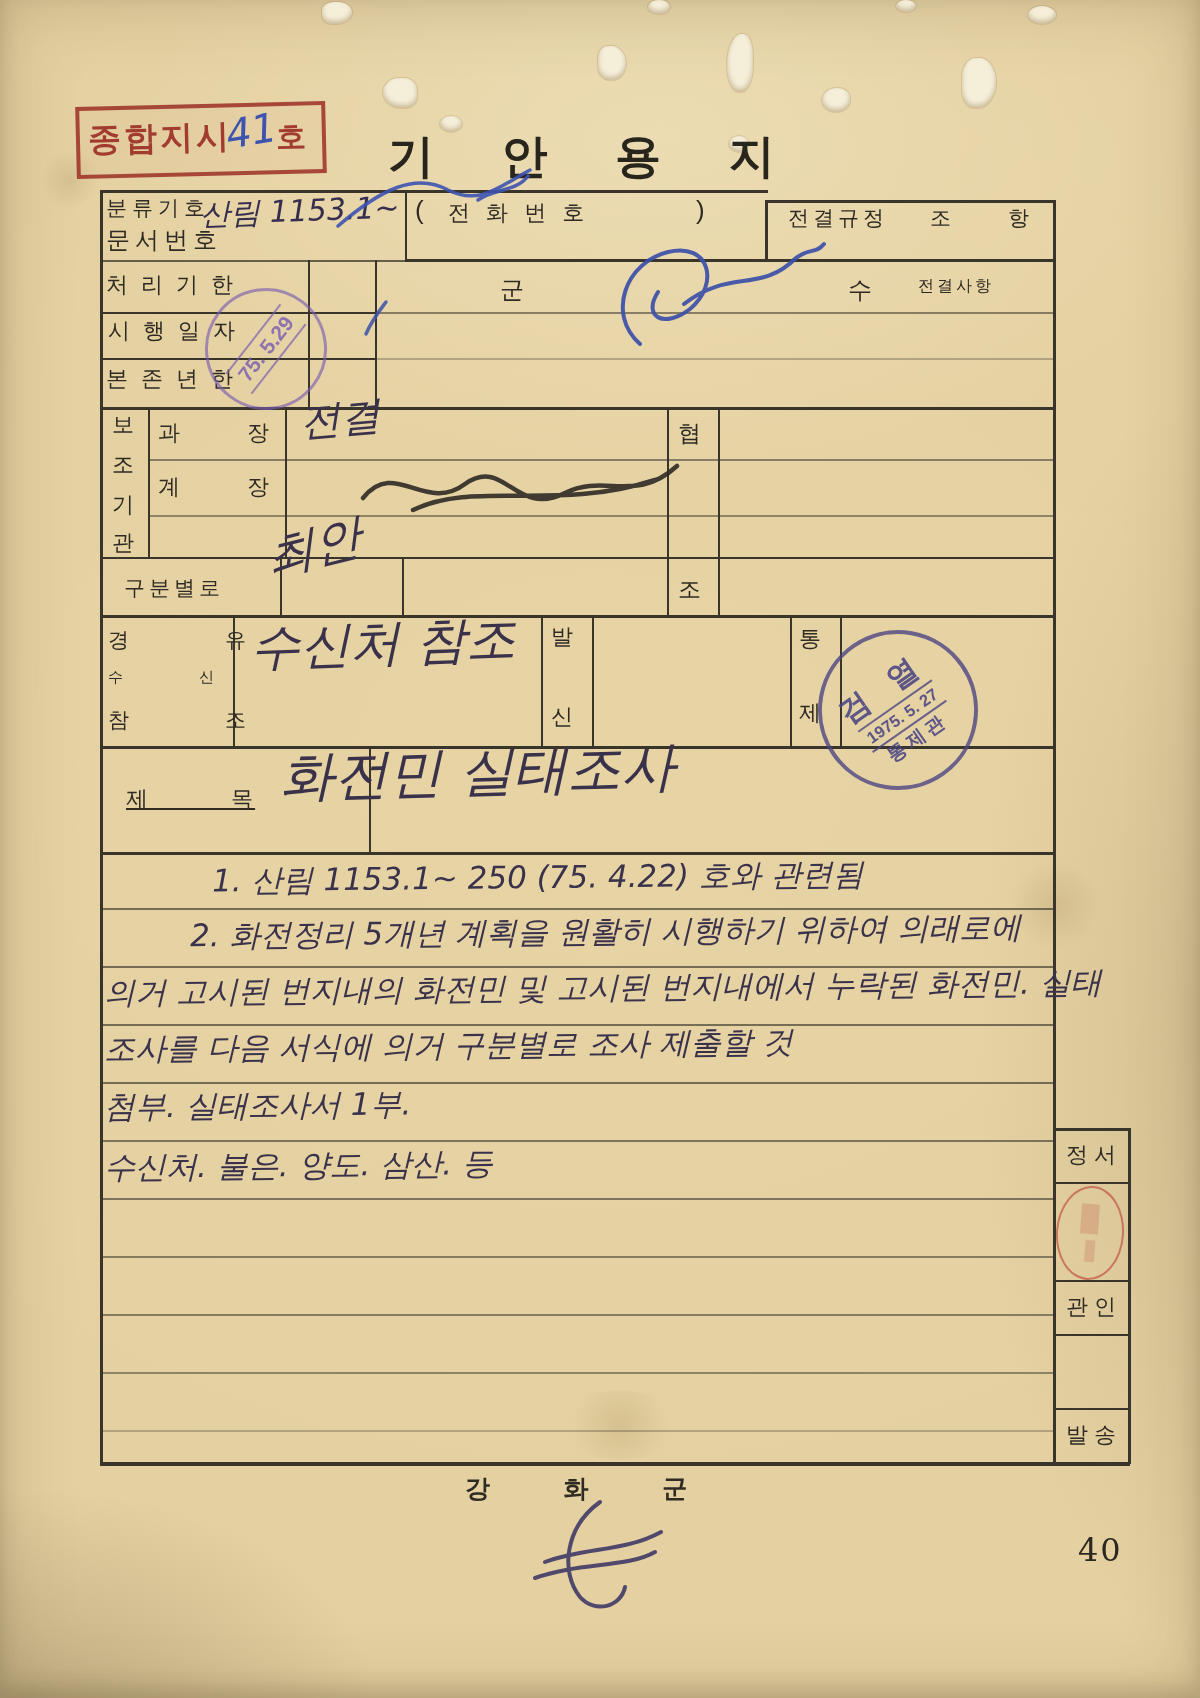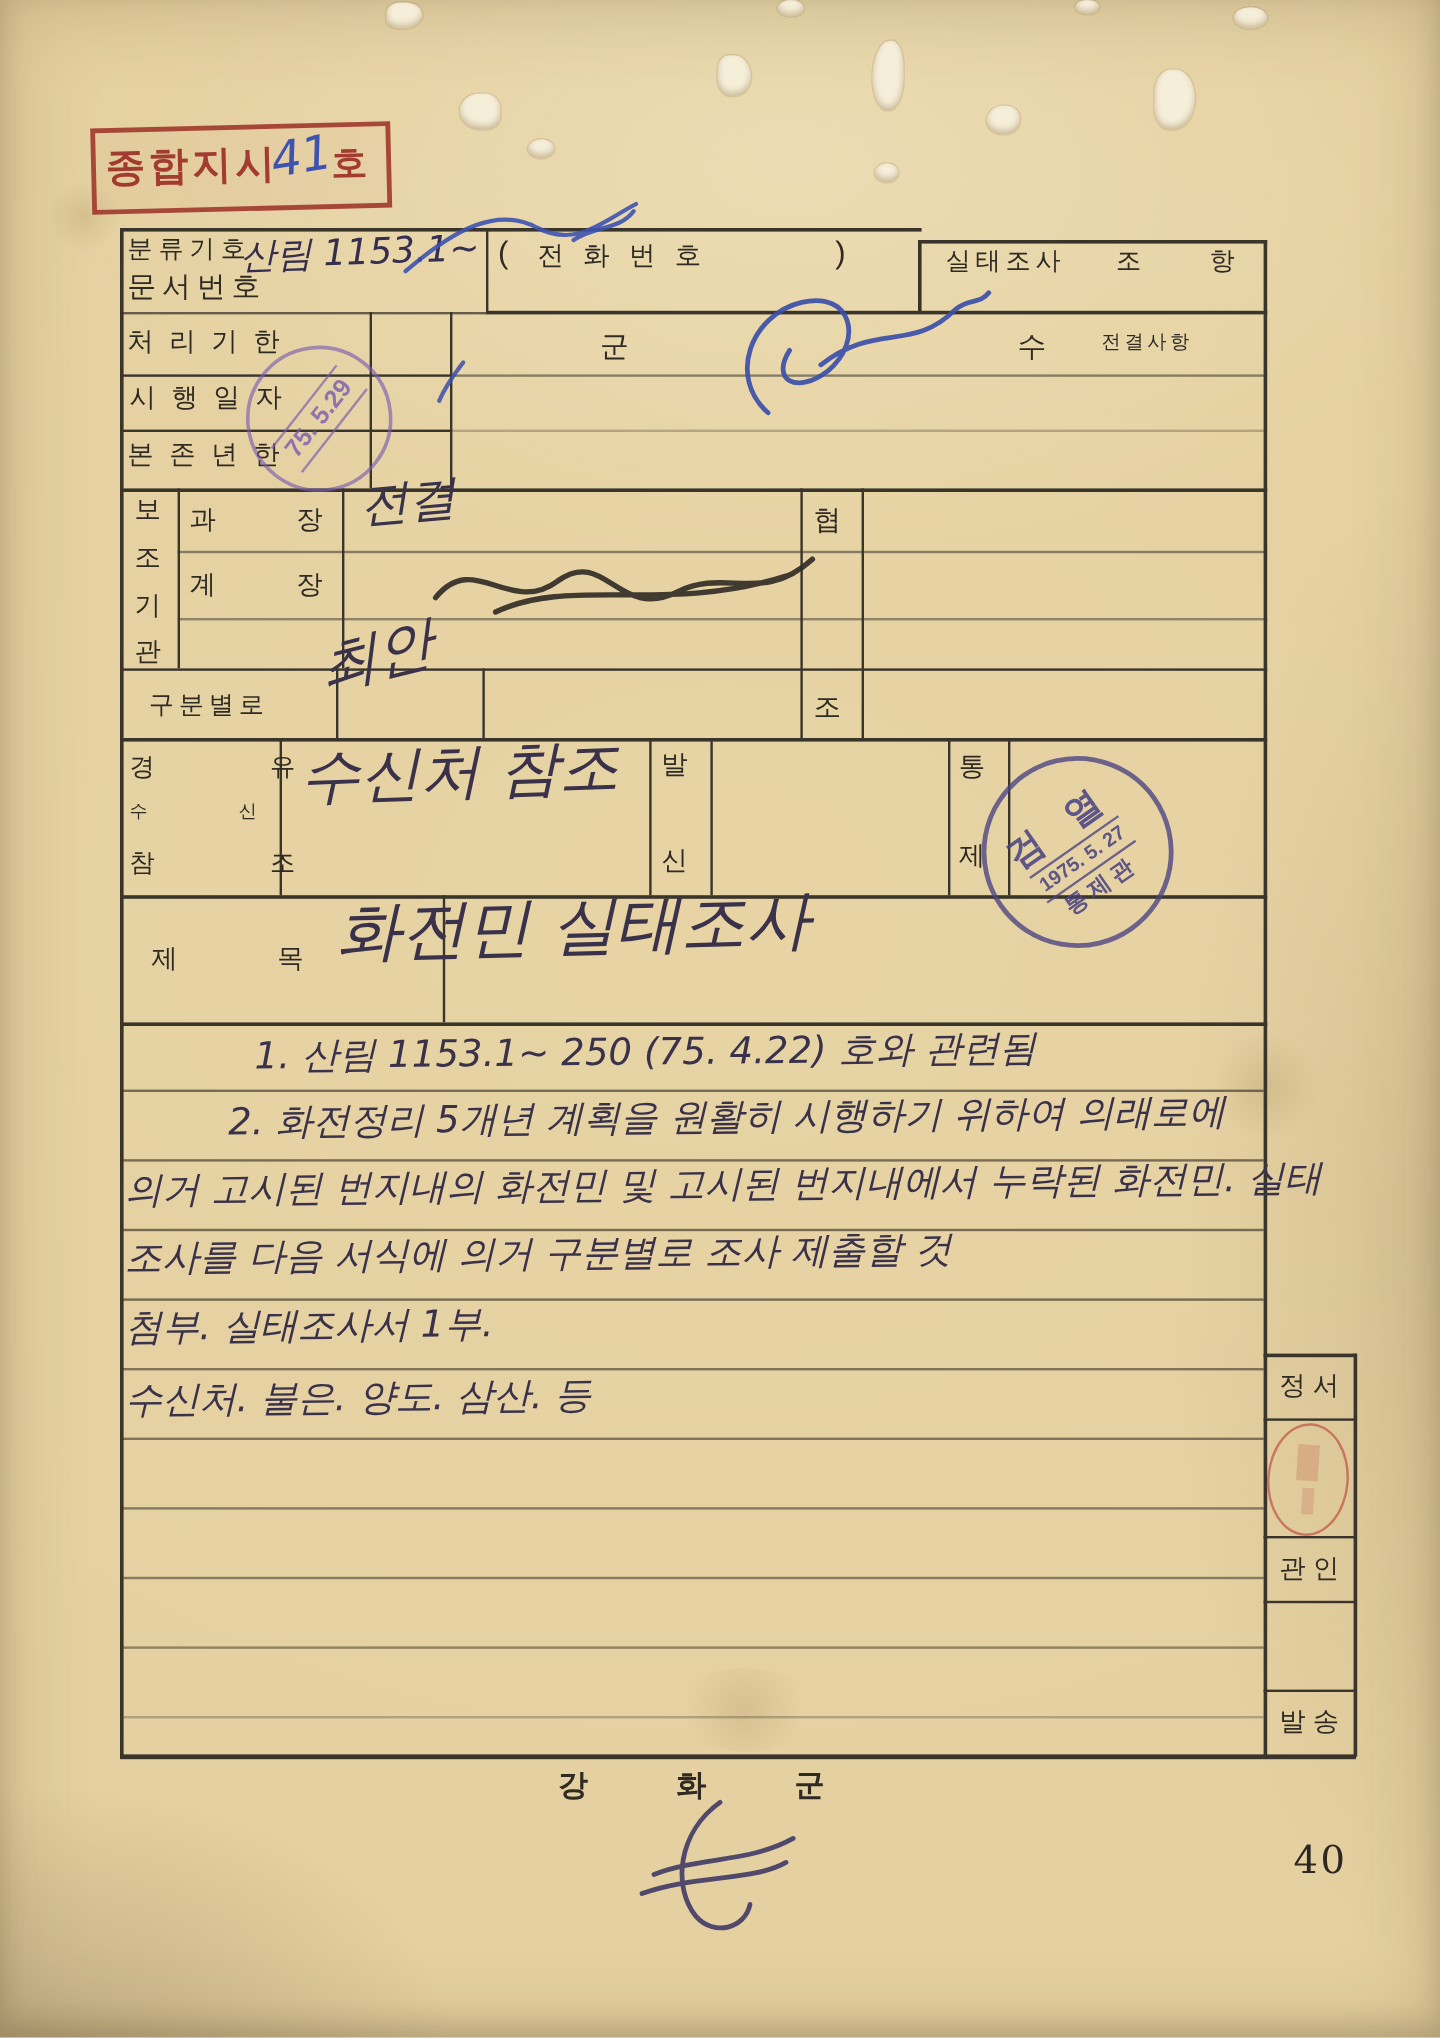--- a/index.html
+++ b/index.html
@@ -65,20 +65,21 @@
   <div class="stain" style="left:40px;top:150px;width:60px;height:60px;"></div>
   <div class="stain" style="left:1010px;top:860px;width:90px;height:90px;"></div>
   <div class="stain" style="left:560px;top:1390px;width:120px;height:70px;"></div>
 
   <div class="stamp-red">
     <span class="lbl" style="left:8px;top:10px;font-size:33px;font-weight:bold;color:rgba(156,47,38,.92);letter-spacing:3px;">종합지시</span>
     <span class="hw" style="left:146px;top:2px;font-size:40px;color:#3d53b0;transform:rotate(-8deg);">41</span>
     <span class="lbl" style="left:196px;top:14px;font-size:30px;font-weight:bold;color:rgba(156,47,38,.92);">호</span>
   </div>
 
+  <div class="lbl" style="left:388px;top:130px;font-size:46px;font-weight:bold;letter-spacing:14px;color:#28251d;">기  안  용  지</div>
 
   <div class="vl" style="left:100px;top:190px;width:3px;height:1274px;"></div>
   <div class="vl" style="left:1053px;top:200px;width:3px;height:1264px;"></div>
 
   <div class="hl" style="left:100px;top:190px;width:668px;height:3px;"></div>
   <div class="hl" style="left:765px;top:200px;width:291px;height:3px;"></div>
   <div class="hl" style="left:100px;top:260px;width:305px;height:2px;opacity:.75;"></div>
   <div class="hl" style="left:405px;top:259px;width:651px;height:3px;"></div>
 
   <div class="vl" style="left:405px;top:190px;width:2px;height:70px;"></div>
@@ -131,21 +132,21 @@
   <div class="hl" style="left:1053px;top:1182px;width:77px;height:2px;"></div>
   <div class="hl" style="left:1053px;top:1280px;width:77px;height:2px;"></div>
   <div class="hl" style="left:1053px;top:1334px;width:77px;height:2px;"></div>
   <div class="hl" style="left:1053px;top:1408px;width:77px;height:2px;"></div>
 
   <div class="lbl" style="left:106px;top:196px;font-size:21px;letter-spacing:5px;">분류기호</div>
   <div class="lbl" style="left:106px;top:226px;font-size:24px;letter-spacing:5px;">문서번호</div>
   <div class="lbl" style="left:415px;top:196px;font-size:26px;">(</div>
   <div class="lbl" style="left:448px;top:200px;font-size:22px;letter-spacing:5px;">전 화 번 호</div>
   <div class="lbl" style="left:696px;top:196px;font-size:26px;">)</div>
-  <div class="lbl" style="left:788px;top:206px;font-size:21px;letter-spacing:4px;">실태조사</div>
+  <div class="lbl" style="left:788px;top:206px;font-size:21px;letter-spacing:4px;">전결규정</div>
   <div class="lbl" style="left:930px;top:206px;font-size:21px;">조</div>
   <div class="lbl" style="left:1008px;top:206px;font-size:21px;">항</div>
   <div class="lbl" style="left:918px;top:231px;font-size:16px;letter-spacing:3px;margin-top:46px;">전결사항</div>
 
   <div class="lbl" style="left:106px;top:272px;font-size:22px;letter-spacing:13px;">처리기한</div>
   <div class="lbl" style="left:108px;top:318px;font-size:22px;letter-spacing:13px;">시행일자</div>
   <div class="lbl" style="left:106px;top:366px;font-size:22px;letter-spacing:13px;">본존년한</div>
 
   <div class="lbl" style="left:500px;top:276px;font-size:24px;">군</div>
   <div class="lbl" style="left:848px;top:276px;font-size:24px;">수</div>
@@ -162,21 +163,21 @@
   <div class="lbl" style="left:124px;top:576px;font-size:21px;letter-spacing:4px;">구분별로</div>
 
   <div class="lbl" style="left:108px;top:628px;font-size:21px;">경            유</div>
   <div class="lbl" style="left:108px;top:668px;font-size:15px;">수            신</div>
   <div class="lbl" style="left:108px;top:708px;font-size:21px;">참            조</div>
   <div class="lbl" style="left:551px;top:624px;font-size:22px;">발</div>
   <div class="lbl" style="left:551px;top:704px;font-size:22px;">신</div>
   <div class="lbl" style="left:799px;top:626px;font-size:22px;">통</div>
   <div class="lbl" style="left:799px;top:700px;font-size:22px;">제</div>
 
-  <div class="lbl" style="left:126px;top:786px;font-size:22px;">제          목</div>
+  <div class="lbl" style="left:126px;top:786px;font-size:22px;text-decoration:underline;">제          목</div>
 
   <div class="lbl" style="left:1066px;top:1142px;font-size:22px;letter-spacing:6px;">정서</div>
   <div class="lbl" style="left:1066px;top:1294px;font-size:22px;letter-spacing:6px;">관인</div>
   <div class="lbl" style="left:1066px;top:1422px;font-size:22px;letter-spacing:6px;">발송</div>
 
   <div class="lbl" style="left:425px;top:1474px;font-size:25px;font-weight:bold;margin-left:40px;">강        화        군</div>
   <div class="lbl" style="left:1078px;top:1532px;font-size:32px;font-family:'DejaVu Serif',serif;color:#2c2820;">40</div>
 
   <div class="hw" style="left:200px;top:194px;font-size:30px;transform:rotate(-2deg);color:#362e4e;">산림 1153.1~</div>
   <div class="hw" style="left:300px;top:396px;font-size:40px;transform:rotate(-5deg);">전결</div>

